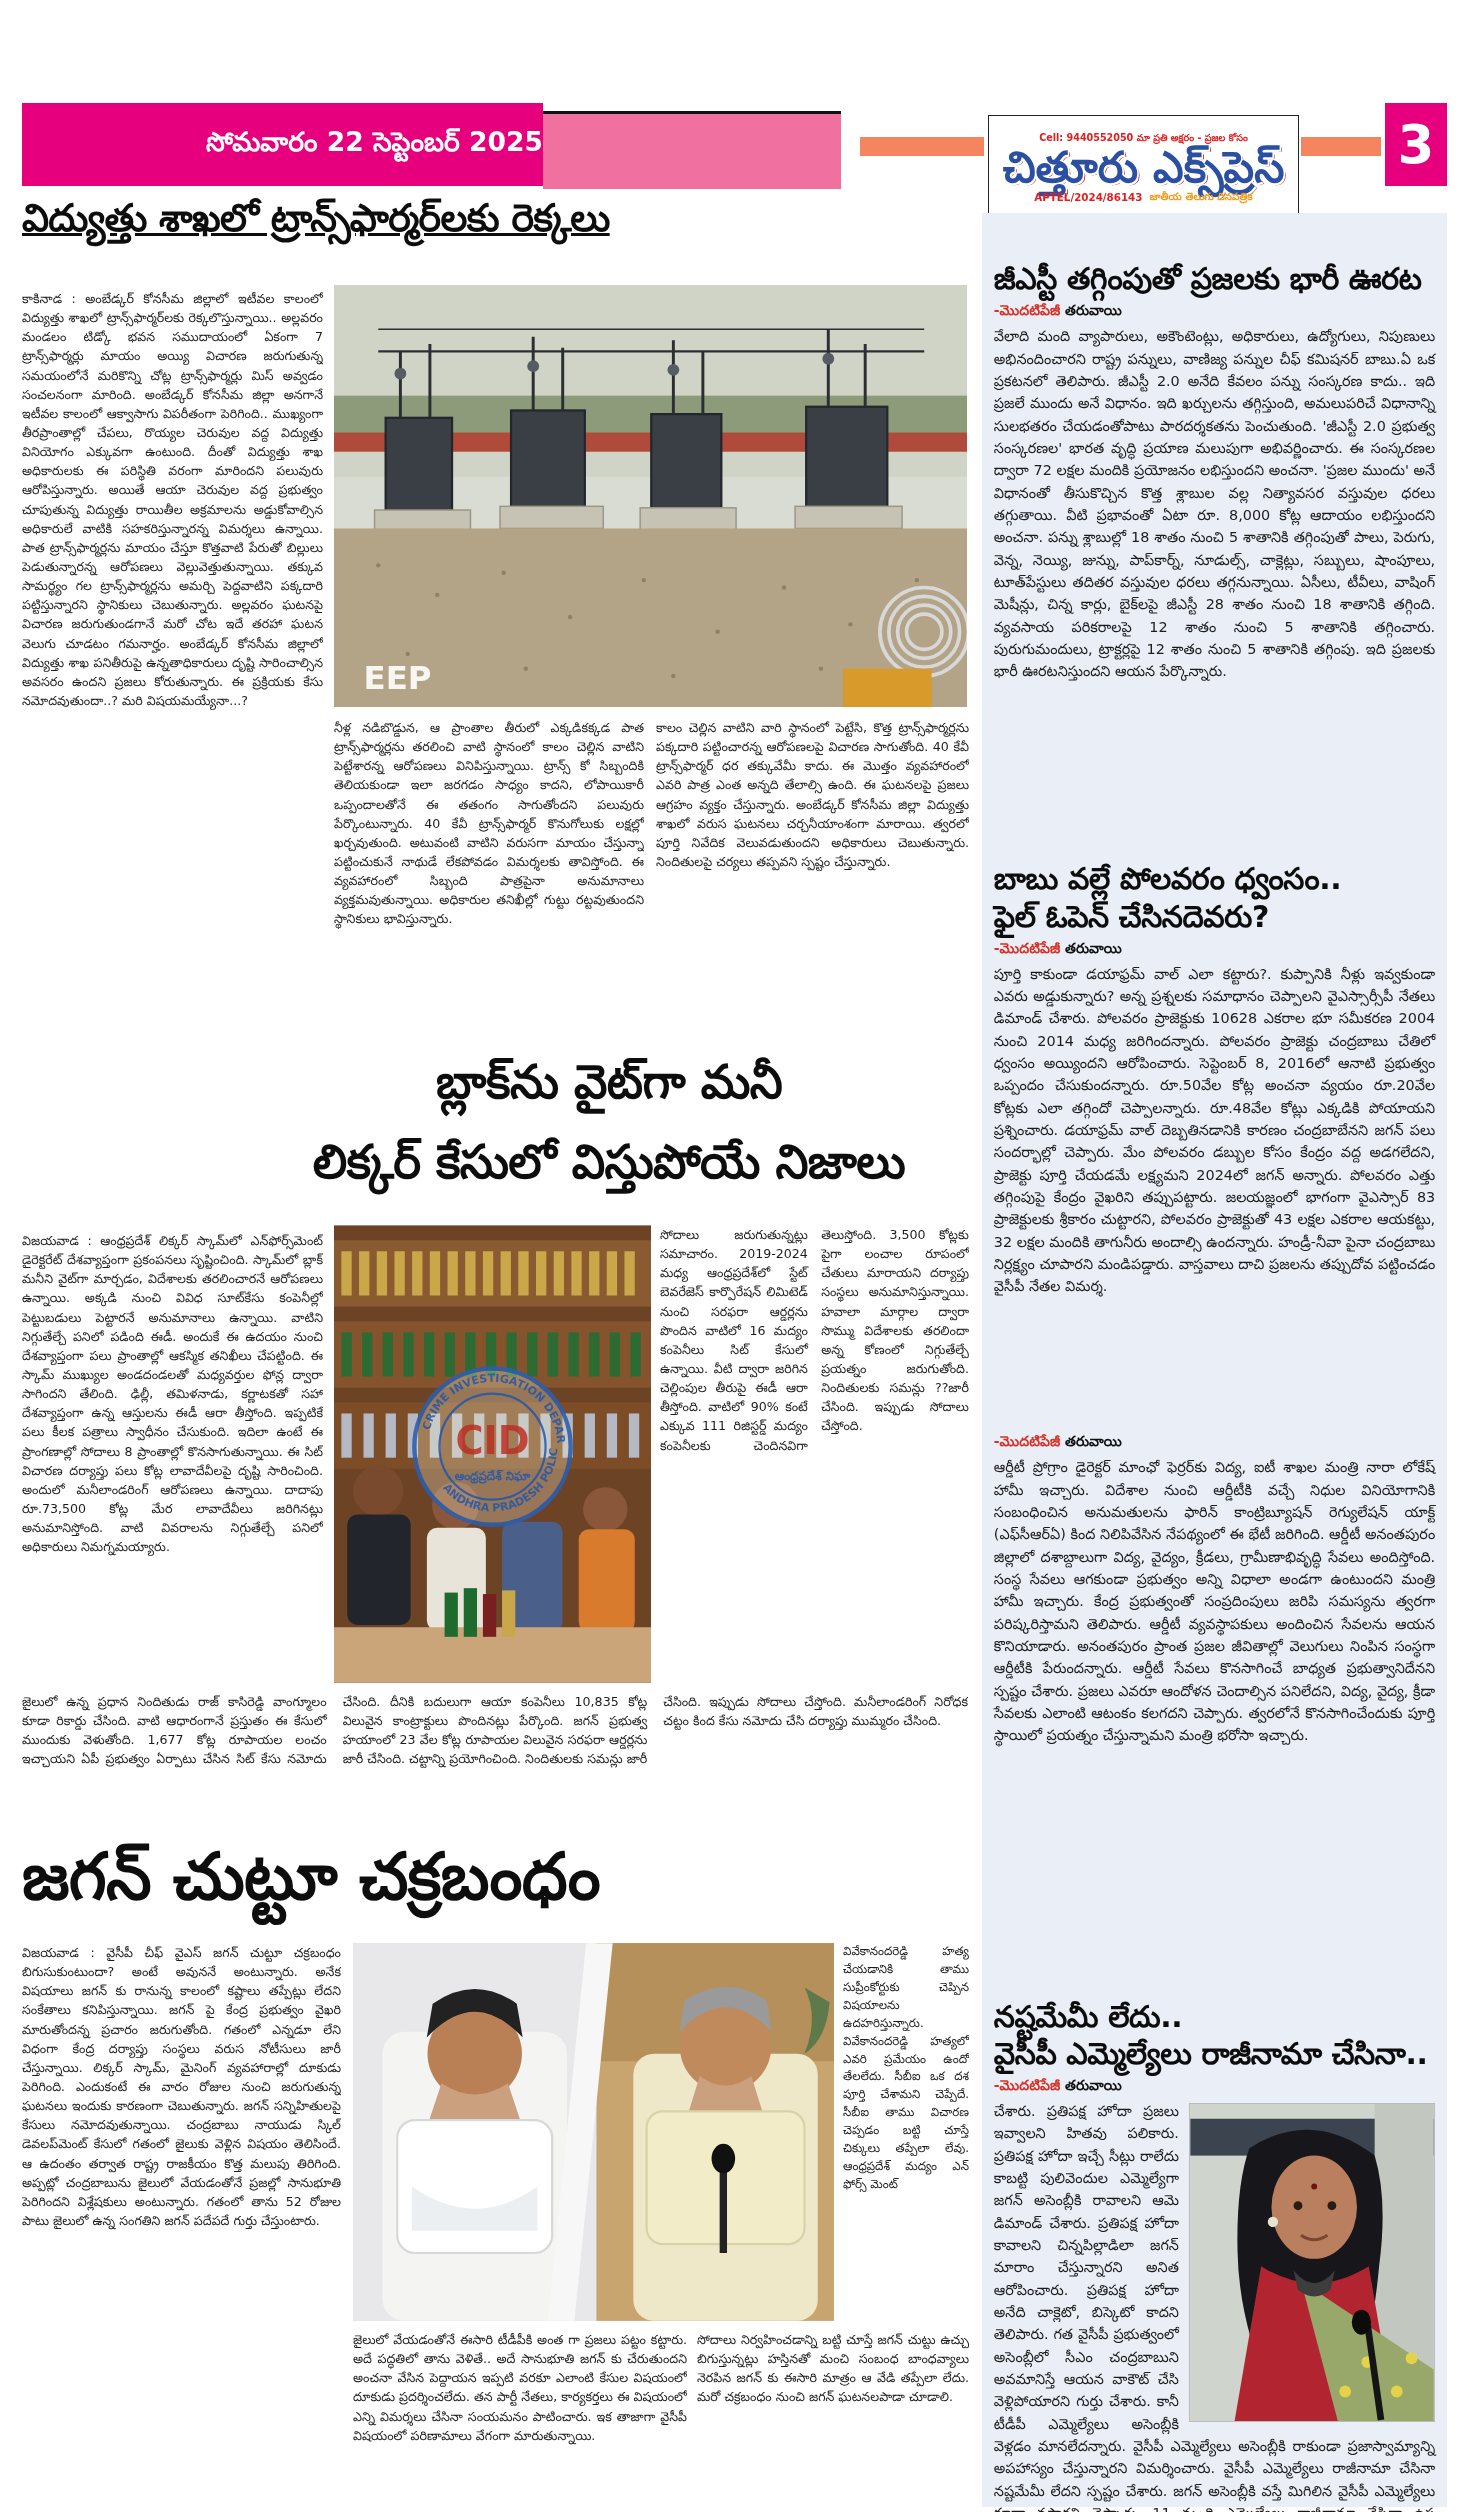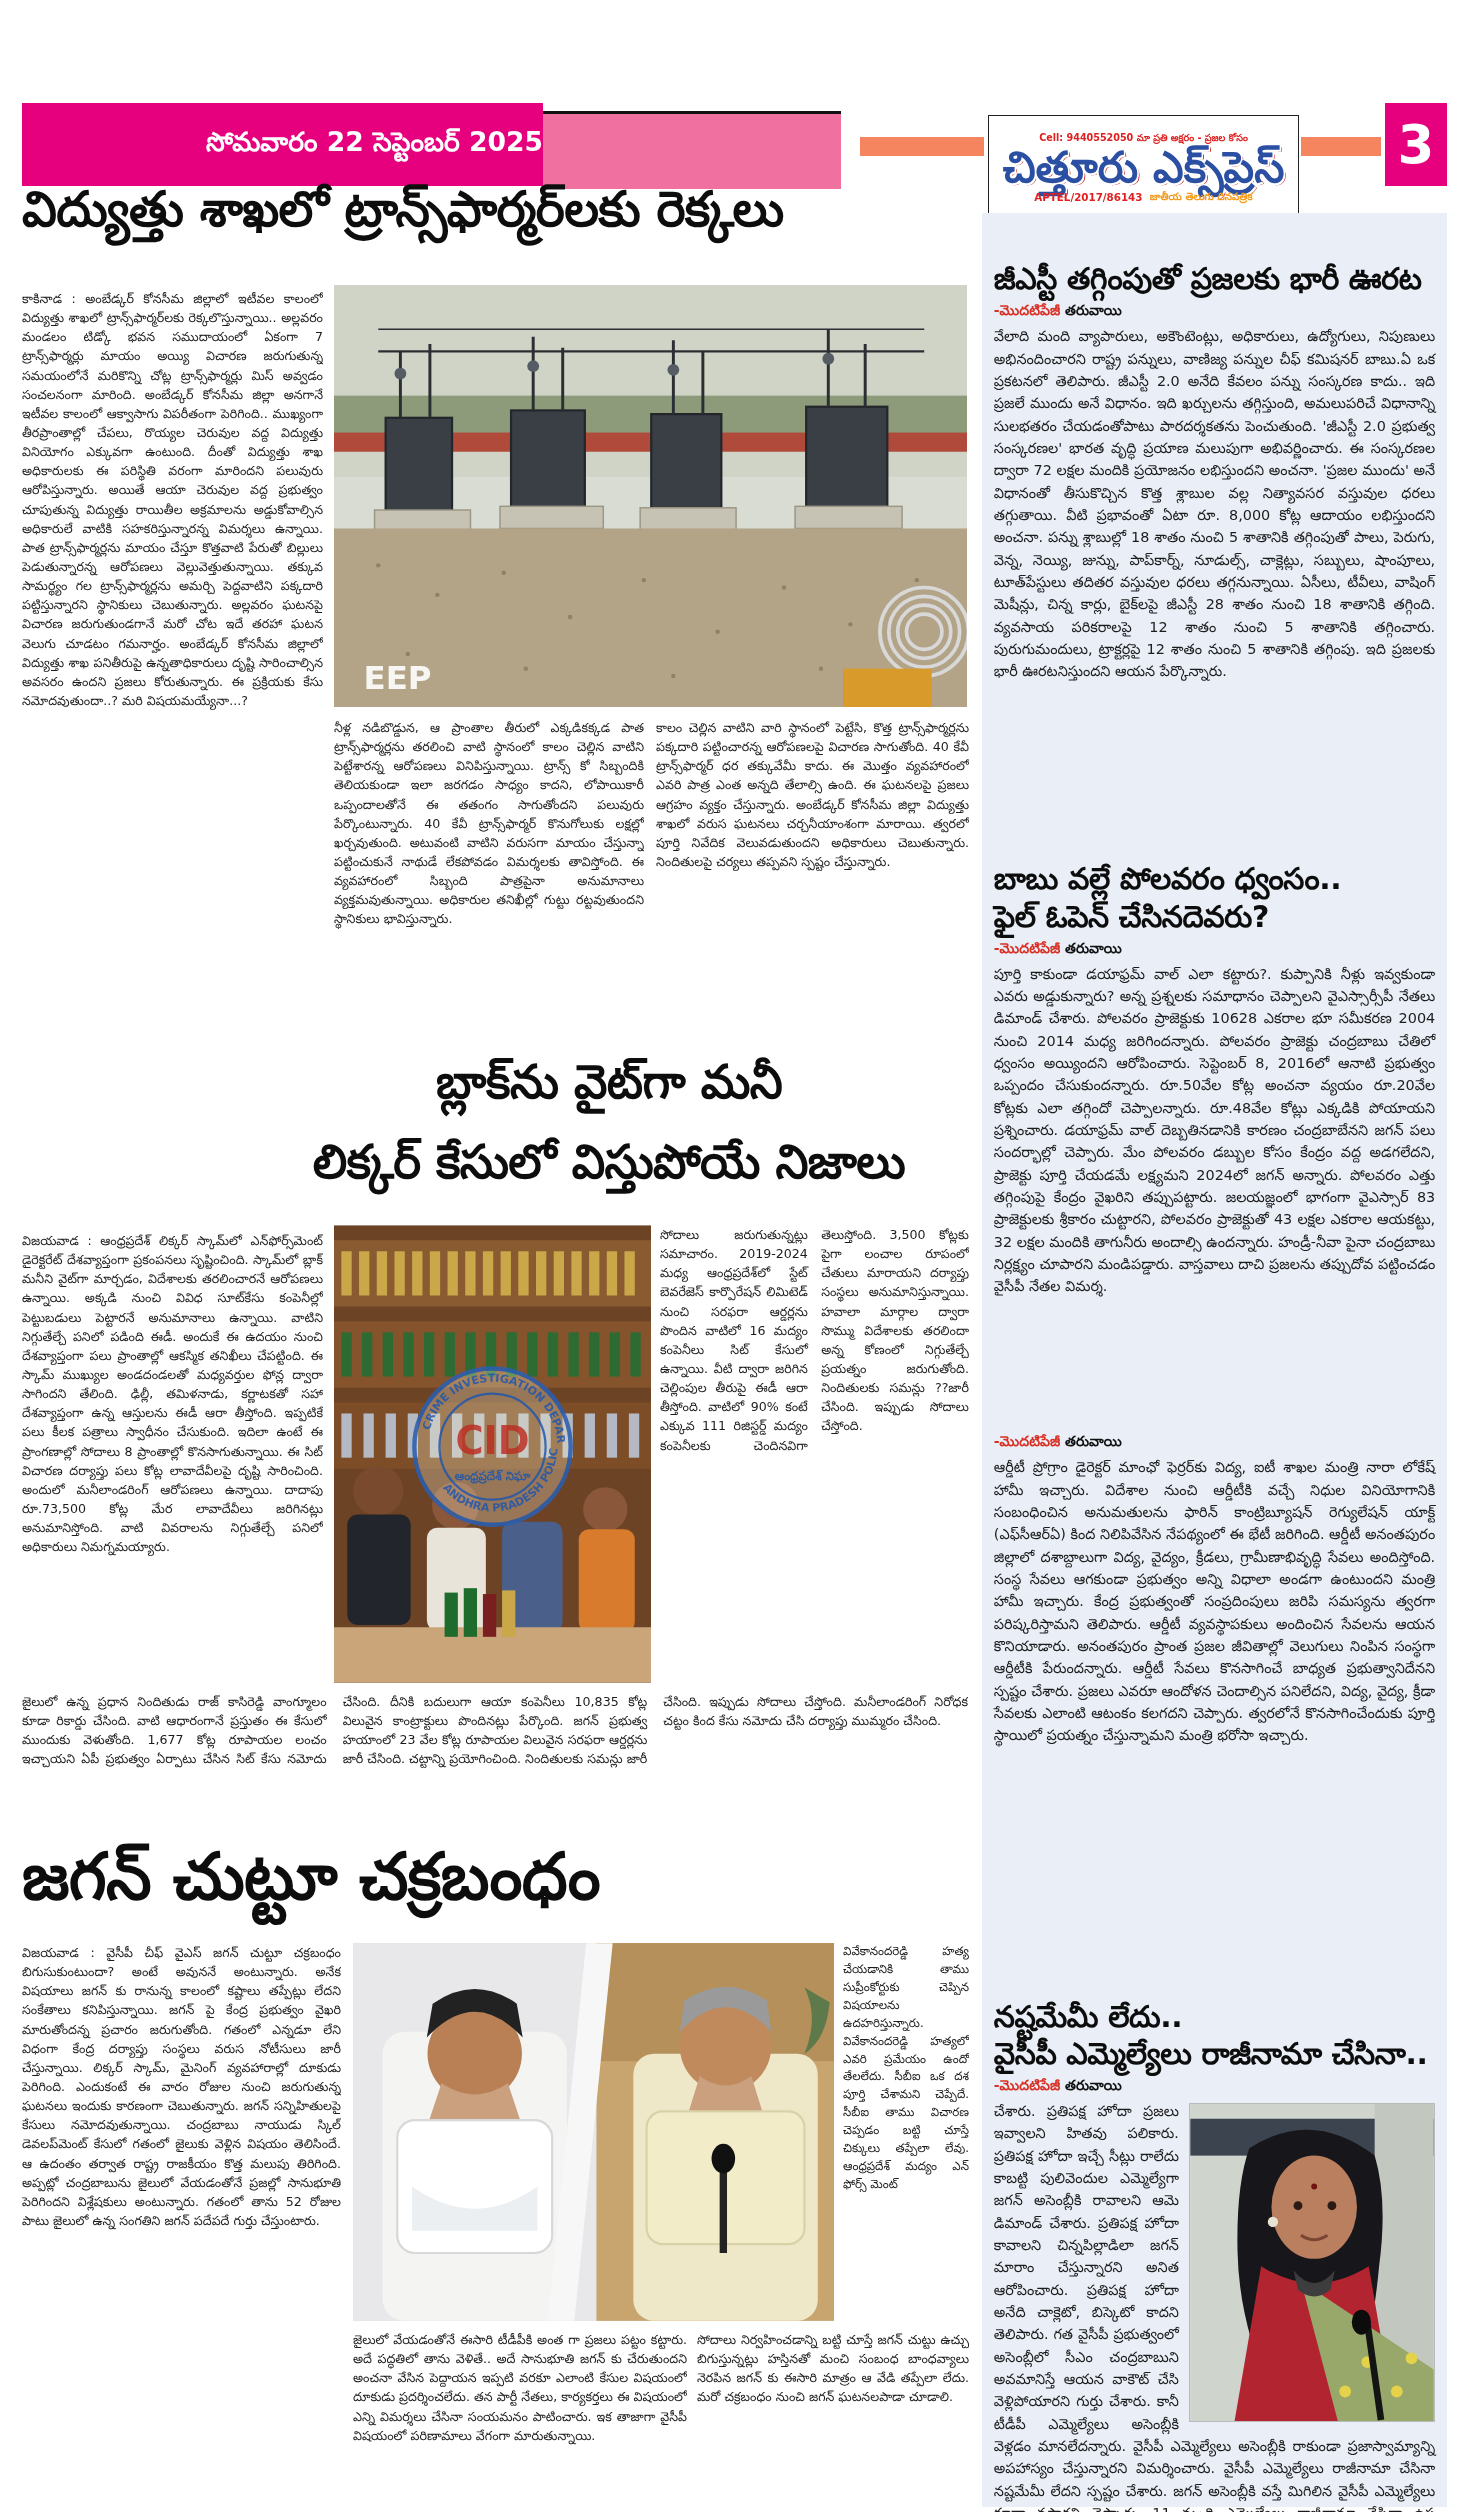--- a/index.html
+++ b/index.html
@@ -44,30 +44,30 @@
 
   <div class="abs date-block" style="left:22px;top:103px;width:521px;height:83px;">
     <span>సోమవారం 22 సెప్టెంబర్ 2025</span>
   </div>
   <div class="abs pink-strip" style="left:543px;top:111px;width:298px;height:75px;"></div>
   <div class="abs dash" style="left:860px;top:137px;width:124px;height:19px;"></div>
   <div class="abs logo-box" style="left:988px;top:83px;width:309px;height:105px;">
     <div class="logo-top">Cell: 9440552050   మా ప్రతి అక్షరం - ప్రజల కోసం</div>
     <div class="logo-title">చిత్తూరు ఎక్స్‌ప్రెస్</div>
     <div class="logo-bottom">
-      <span class="logo-reg">APTEL/2017/86143</span>
+      <span class="logo-reg">APTEL/2024/86143</span>
       <span class="logo-tag">జాతీయ తెలుగు దినపత్రిక</span>
     </div>
   </div>
   <div class="abs dash" style="left:1301px;top:137px;width:80px;height:19px;"></div>
   <div class="abs page-num" style="left:1385px;top:103px;width:62px;height:83px;">
     <span>3</span>
   </div>
 
-  <div class="abs head-xl" style="left:22px;top:184px;width:949px;height:83px;font-size:49px;">విద్యుత్తు శాఖలో ట్రాన్స్‌ఫార్మర్‌లకు రెక్కలు</div>
+  <div class="abs head-xl" style="left:22px;top:199px;width:949px;height:83px;font-size:38px;text-decoration:underline;">విద్యుత్తు శాఖలో ట్రాన్స్‌ఫార్మర్‌లకు రెక్కలు</div>
 
   <div class="abs col" style="left:22px;top:289px;width:301px;height:752px;">కాకినాడ : అంబేడ్కర్ కోనసీమ జిల్లాలో ఇటీవల కాలంలో విద్యుత్తు శాఖలో ట్రాన్స్‌ఫార్మర్‌లకు రెక్కలొస్తున్నాయి.. అల్లవరం మండలం టిడ్కో భవన సముదాయంలో ఏకంగా 7 ట్రాన్స్‌ఫార్మర్లు మాయం అయ్యి విచారణ జరుగుతున్న సమయంలోనే మరికొన్ని చోట్ల ట్రాన్స్‌ఫార్మర్లు మిస్ అవ్వడం సంచలనంగా మారింది. అంబేడ్కర్ కోనసీమ జిల్లా అనగానే ఇటీవల కాలంలో ఆక్వాసాగు విపరీతంగా పెరిగింది.. ముఖ్యంగా తీరప్రాంతాల్లో చేపలు, రొయ్యల చెరువుల వద్ద విద్యుత్తు వినియోగం ఎక్కువగా ఉంటుంది. దీంతో విద్యుత్తు శాఖ అధికారులకు ఈ పరిస్థితి వరంగా మారిందని పలువురు ఆరోపిస్తున్నారు. అయితే ఆయా చెరువుల వద్ద ప్రభుత్వం చూపుతున్న విద్యుత్తు రాయితీల అక్రమాలను అడ్డుకోవాల్సిన అధికారులే వాటికి సహకరిస్తున్నారన్న విమర్శలు ఉన్నాయి. పాత ట్రాన్స్‌ఫార్మర్లను మాయం చేస్తూ కొత్తవాటి పేరుతో బిల్లులు పెడుతున్నారన్న ఆరోపణలు వెల్లువెత్తుతున్నాయి. తక్కువ సామర్థ్యం గల ట్రాన్స్‌ఫార్మర్లను అమర్చి పెద్దవాటిని పక్కదారి పట్టిస్తున్నారని స్థానికులు చెబుతున్నారు. అల్లవరం ఘటనపై విచారణ జరుగుతుండగానే మరో చోట ఇదే తరహా ఘటన వెలుగు చూడటం గమనార్హం. అంబేడ్కర్ కోనసీమ జిల్లాలో విద్యుత్తు శాఖ పనితీరుపై ఉన్నతాధికారులు దృష్టి సారించాల్సిన అవసరం ఉందని ప్రజలు కోరుతున్నారు. ఈ ప్రక్రియకు కేసు నమోదవుతుందా..? మరి విషయమయ్యేనా...?</div>
 
   <div class="abs photo" style="left:334px;top:285px;width:633px;height:422px;">
     <svg width="633" height="422" viewBox="0 0 858 572">
       <rect width="858" height="572" fill="#d9dcd2"></rect>
       <rect y="0" width="858" height="260" fill="#cfd4c6"></rect>
 
       <rect y="150" width="858" height="60" fill="#8d9b7a"></rect>
       <rect y="200" width="858" height="26" fill="#b04a3a"></rect>

